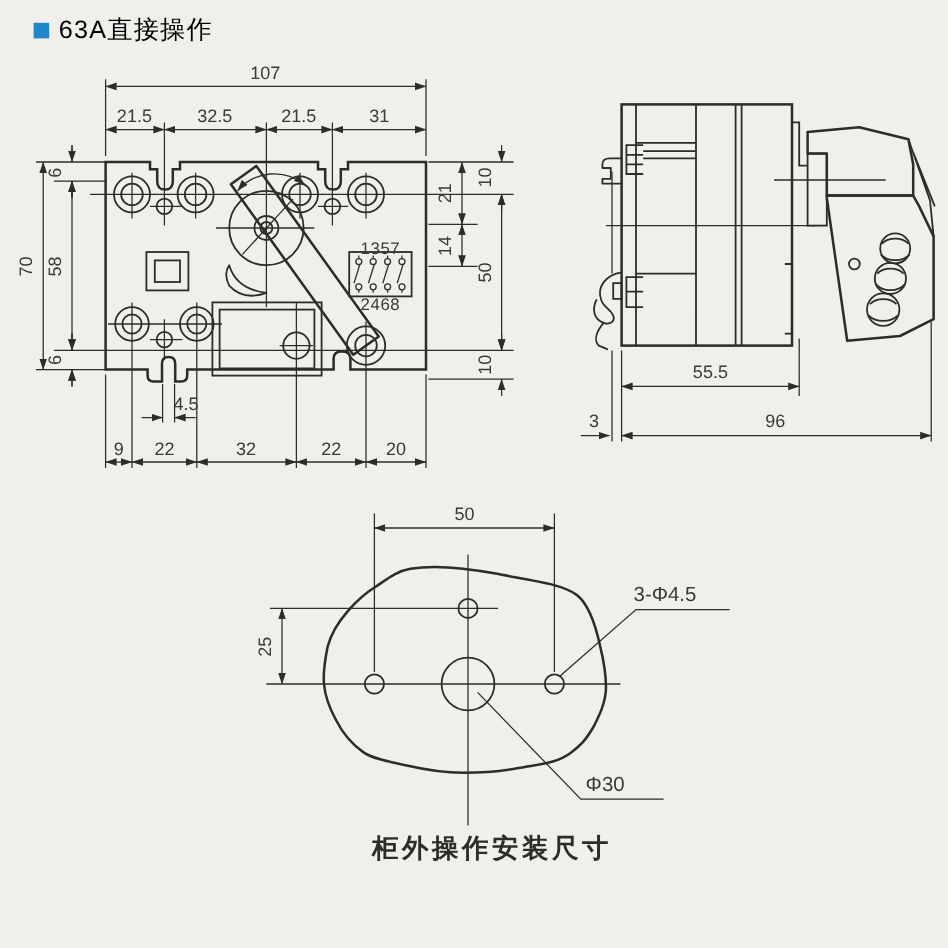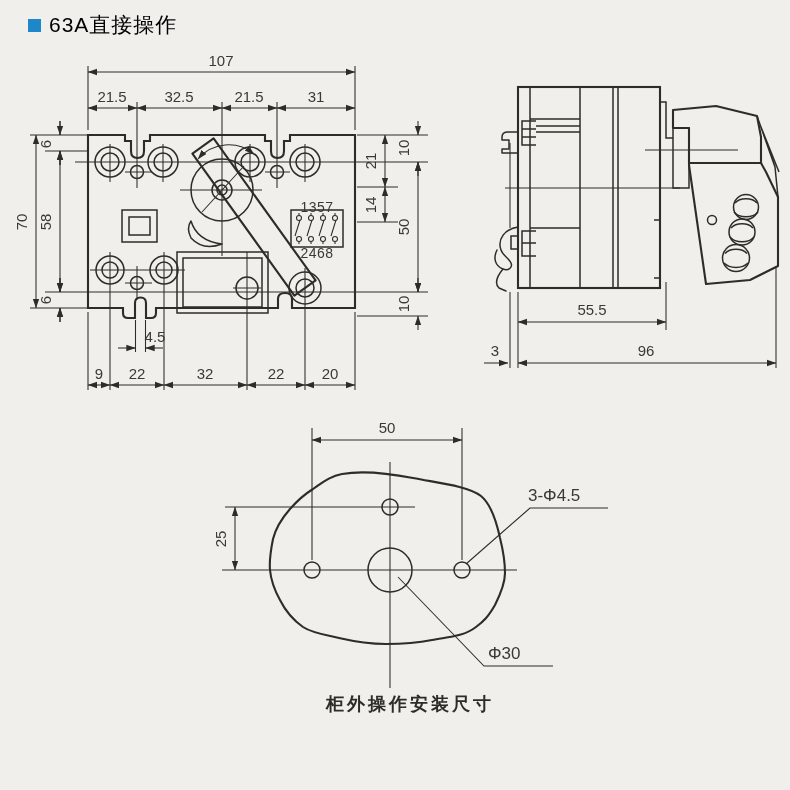--- a/index.html
+++ b/index.html
@@ -3,21 +3,21 @@
 <meta charset="utf-8">
 <style>
   html,body{margin:0;padding:0;}
   body{width:790px;height:790px;background:#f0efec;position:relative;overflow:hidden;
        font-family:"Liberation Sans",sans-serif;}
   .page{position:absolute;inset:0;}
   .title{position:absolute;left:8px;top:11px;display:flex;align-items:center;gap:8px;
          font-size:21px;font-weight:500;color:#000000;letter-spacing:1px;margin-left:20px;}
   .title .bullet{width:13px;height:13px;background:#1e87c9;display:inline-block;}
   .caption{position:absolute;left:230px;top:692px;width:360px;text-align:center;
-           font-size:18px;font-weight:600;color:#2e2c29;letter-spacing:3px;}
+           font-size:22px;font-weight:600;color:#2e2c29;letter-spacing:3px;}
   svg{position:absolute;left:0;top:0;}
   .ln{stroke:#2e2c29;fill:none;}
   .w-main{stroke-width:2.1;}
   .w-med{stroke-width:1.5;}
   .w-thin{stroke-width:1.05;}
   .rnd{stroke-linejoin:round;stroke-linecap:round;}
   text{font-family:"Liberation Sans",sans-serif;fill:#3b3934;}
   .dim{font-size:15px;}
   .dimL{font-size:17px;}
   .num{font-size:14px;letter-spacing:0.5px;}

